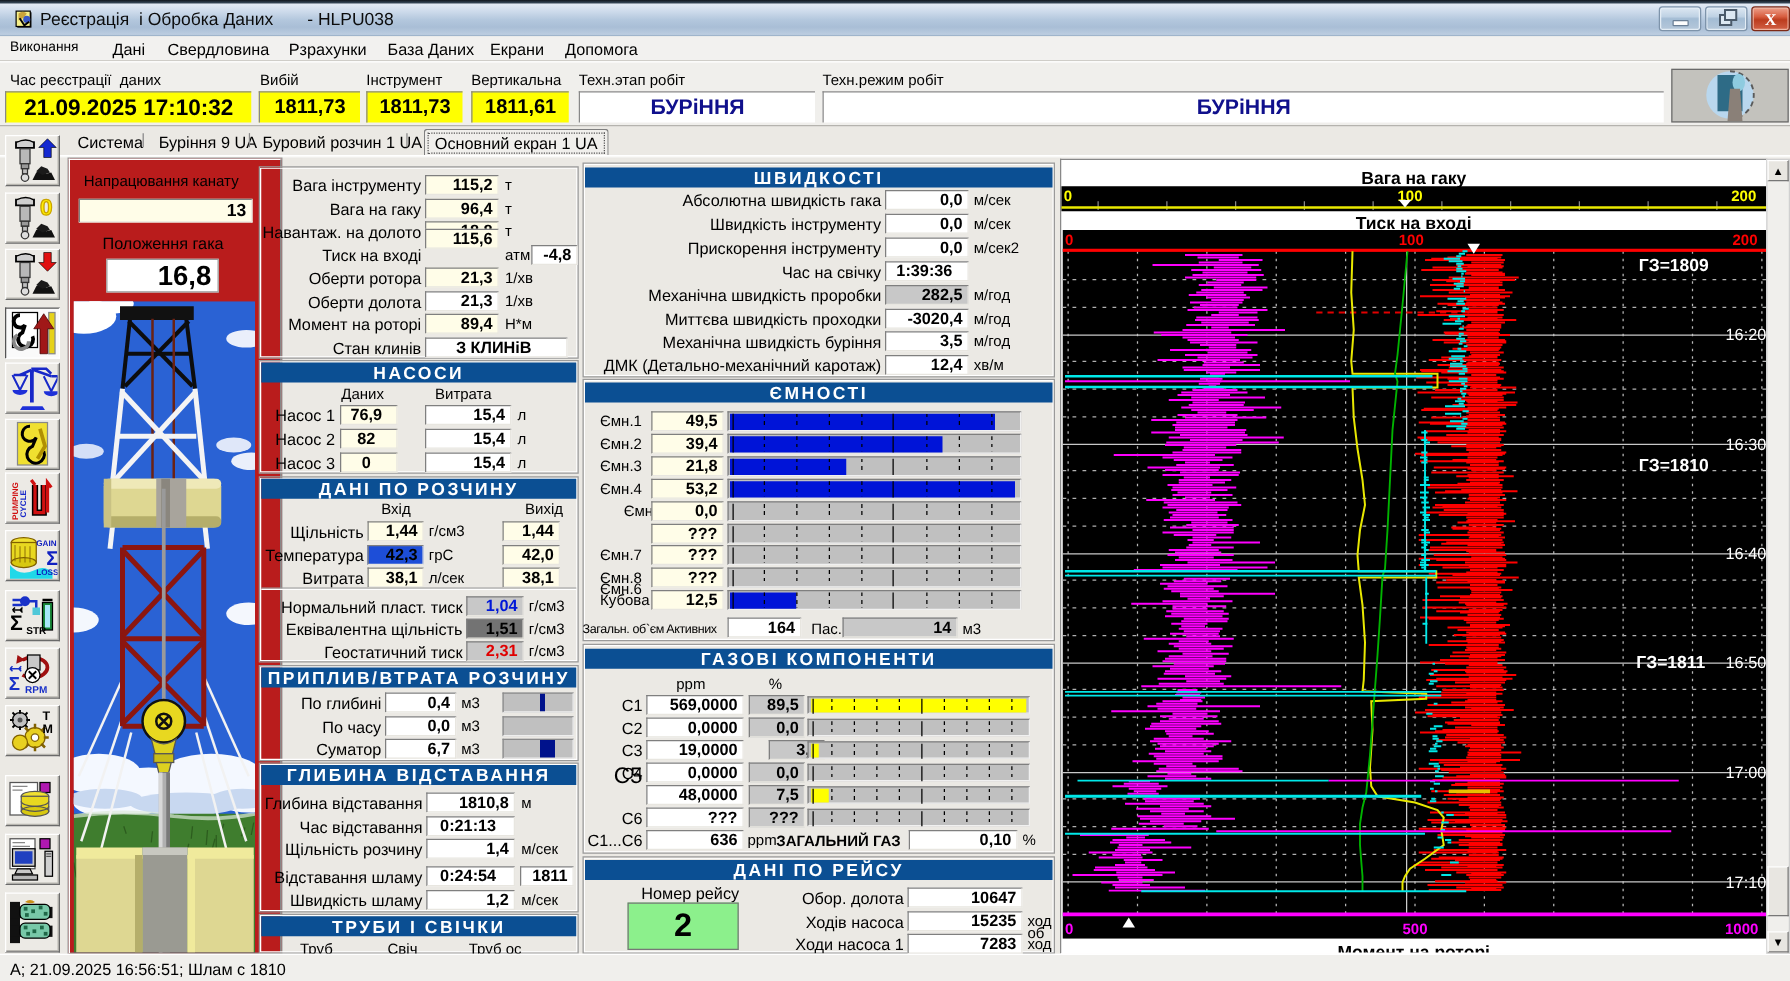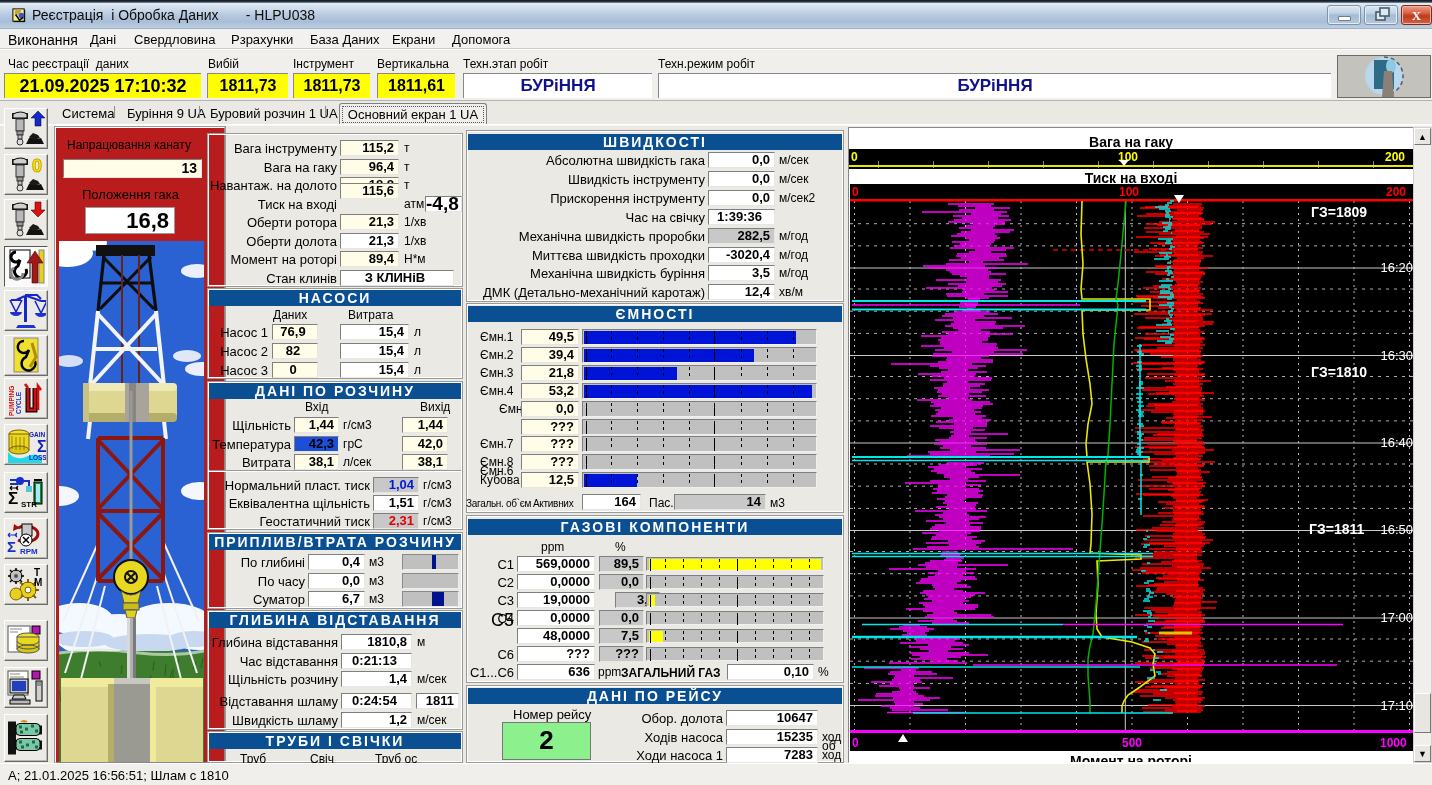--- a/index.html
+++ b/index.html
@@ -23,21 +23,21 @@
 </div>
 <div class="abs" style="left:1327px;top:5px;width:34px;height:20px;background:linear-gradient(#dde8f2,#bfd2e4 40%,#a3bcd4 50%,#b6c8da);border:1px solid #7e94ab;border-radius:3px;box-shadow:inset 0 0 0 1px #e4edf5;">
     <div class="abs" style="left:10px;top:10px;width:13px;height:5px;background:#fdfdfd;border:1px solid #6a7f96;border-radius:1px;"></div>
   </div>
 <div class="abs" style="left:1364px;top:5px;width:34px;height:20px;background:linear-gradient(#dde8f2,#bfd2e4 40%,#a3bcd4 50%,#b6c8da);border:1px solid #7e94ab;border-radius:3px;box-shadow:inset 0 0 0 1px #e4edf5;"><svg width="32" height="18" viewBox="0 0 32 18">
       <rect x="11" y="6" width="9" height="8" fill="#dce8f2" stroke="#4a5a6a" stroke-width="1.6"></rect>
       <rect x="15" y="2" width="9" height="8" fill="#dce8f2" stroke="#4a5a6a" stroke-width="1.6"></rect>
     </svg></div>
 <div class="abs" style="left:1401px;top:5px;width:31px;height:20px;background:linear-gradient(#eda18c,#d85f41 40%,#bc3c1e 55%,#d26146);border:1px solid #7e2a16;border-radius:3px;box-shadow:inset 0 0 0 1px #f0b4a0;color:#fff;text-align:center;font-size:13px;line-height:19px;font-weight:bold;font-family:'Liberation Serif',serif;">X</div>
 <div class="abs" style="left:0;top:29px;width:1432px;height:20px;background:#f2f1ef;border-bottom:1px solid #cfcdc8;">
-    <span class="abs" style="left:8px;top:3px;font-size:14px;">Виконання</span>
+    <span class="abs" style="left:8px;top:3px;font-size:11px;">Виконання</span>
     <span class="abs" style="left:90px;top:3px;font-size:13px;">Дані</span>
     <span class="abs" style="left:134px;top:3px;font-size:13px;">Свердловина</span>
     <span class="abs" style="left:231px;top:3px;font-size:13px;">Рзрахунки</span>
     <span class="abs" style="left:310px;top:3px;font-size:13px;">База Даних</span>
     <span class="abs" style="left:392px;top:3px;font-size:13px;">Екрани</span>
     <span class="abs" style="left:452px;top:3px;font-size:13px;">Допомога</span>
   </div>
 <div class="abs" style="left:0;top:49px;width:1432px;height:52px;background:#f0efec;border-top:1px solid #fff;border-bottom:1px solid #b5b3ae;">
 <span class="lbl" style="left:8px;top:7px;font-size:12px">Час реєстрації&nbsp; даних</span>
 <span class="lbl" style="left:208px;top:7px">Вибій</span>
@@ -357,21 +357,21 @@
 <div class="unit" style="left:404px;top:141px;">т</div>
 <div class="lblr" style="left:77px;top:159.5px;width:260px;font-size:13px;">Вага на гаку</div>
 <div class="vbox" style="left:340px;top:158.5px;width:59px;height:16px;background:#fffde8;text-align:right;padding-right:4px;font-size:13px;line-height:14px;">96,4</div>
 <div class="unit" style="left:404px;top:159.5px;">т</div>
 <div class="lblr" style="left:77px;top:178.0px;width:260px;font-size:13px;">Навантаж. на долото</div>
 <div class="vbox" style="left:340px;top:177.0px;width:59px;height:16px;background:#fffde8;text-align:right;padding-right:4px;font-size:13px;line-height:14px;">18,8</div>
 <div class="unit" style="left:404px;top:178.0px;">т</div>
 <div class="lblr" style="left:77px;top:196.5px;width:260px;font-size:13px;">Тиск на вході</div>
 <div class="vbox" style="left:340px;top:183px;width:59px;height:16px;background:#fffde8;text-align:right;padding-right:4px;font-size:13px;line-height:14px;">115,6</div>
 <div class="unit" style="left:404px;top:196.5px;">атм</div>
-<div class="vbox" style="left:425px;top:195.5px;width:37px;height:16px;background:#fff;text-align:right;padding-right:4px;font-size:19px;line-height:14px;">-4,8</div>
+<div class="vbox" style="left:425px;top:195.5px;width:37px;height:16px;background:#fff;text-align:right;padding-right:4px;font-size:13px;line-height:14px;">-4,8</div>
 <div class="lblr" style="left:77px;top:215.0px;width:260px;font-size:13px;">Оберти ротора</div>
 <div class="vbox" style="left:340px;top:214.0px;width:59px;height:16px;background:#fffde8;text-align:right;padding-right:4px;font-size:13px;line-height:14px;">21,3</div>
 <div class="unit" style="left:404px;top:215.0px;">1/хв</div>
 <div class="lblr" style="left:77px;top:233.5px;width:260px;font-size:13px;">Оберти долота</div>
 <div class="vbox" style="left:340px;top:232.5px;width:59px;height:16px;background:#fff;text-align:right;padding-right:4px;font-size:13px;line-height:14px;">21,3</div>
 <div class="unit" style="left:404px;top:233.5px;">1/хв</div>
 <div class="lblr" style="left:77px;top:252.0px;width:260px;font-size:13px;">Момент на роторі</div>
 <div class="vbox" style="left:340px;top:251.0px;width:59px;height:16px;background:#fffde8;text-align:right;padding-right:4px;font-size:13px;line-height:14px;">89,4</div>
 <div class="unit" style="left:404px;top:252.0px;">Н*м</div>
 <div class="lblr" style="left:77px;top:270.5px;width:260px;font-size:13px;">Стан клинів</div>
@@ -406,21 +406,21 @@
 <div class="vbox" style="left:402px;top:435.5px;width:46px;height:16px;background:#fffde8;text-align:right;padding-right:4px;font-size:13px;line-height:14px;">42,0</div>
 <div class="lblr" style="left:31px;top:455.0px;width:260px;font-size:13px;">Витрата</div>
 <div class="vbox" style="left:294px;top:454.0px;width:45px;height:16px;background:#fffde8;text-align:right;padding-right:4px;font-size:13px;line-height:14px;">38,1</div>
 <div class="unit" style="left:343px;top:455.0px;">л/сек</div>
 <div class="vbox" style="left:402px;top:454.0px;width:46px;height:16px;background:#fffde8;text-align:right;padding-right:4px;font-size:13px;line-height:14px;">38,1</div>
 <div class="abs" style="left:209px;top:470px;width:252px;height:2px;border-top:1px solid #9a9a9a;border-bottom:1px solid #fff;"></div>
 <div class="lblr" style="left:110px;top:478px;width:260px;font-size:13px;">Нормальний пласт. тиск</div>
 <div class="vbox" style="left:373px;top:477px;width:46px;height:16px;background:#c8c8c8;text-align:right;padding-right:4px;font-size:13px;line-height:14px;"><span style="color:#0018d8">1,04</span></div>
 <div class="unit" style="left:423px;top:478px;">г/см3</div>
 <div class="lblr" style="left:110px;top:496px;width:260px;font-size:13px;">Еквівалентна щільність</div>
-<div class="vbox" style="left:373px;top:495px;width:46px;height:16px;background:#ffffff;text-align:right;padding-right:4px;font-size:13px;line-height:14px;">1,51</div>
+<div class="vbox" style="left:373px;top:495px;width:46px;height:16px;background:#737373;text-align:right;padding-right:4px;font-size:13px;line-height:14px;">1,51</div>
 <div class="unit" style="left:423px;top:496px;">г/см3</div>
 <div class="lblr" style="left:110px;top:514px;width:260px;font-size:13px;">Геостатичний тиск</div>
 <div class="vbox" style="left:373px;top:513px;width:46px;height:16px;background:#c8c8c8;text-align:right;padding-right:4px;font-size:13px;line-height:14px;"><span style="color:#e00000">2,31</span></div>
 <div class="unit" style="left:423px;top:514px;">г/см3</div>
 <div class="abs" style="left:207px;top:532px;width:256px;height:77px;border:1px solid #9a9a9a;box-shadow:inset 0 0 0 1px #ffffff;"></div>
 <div class="hdr" style="left:209px;top:534px;width:252px;height:16px;line-height:16px;font-size:14px;">ПРИПЛИВ/ВТРАТА РОЗЧИНУ</div>
 <div class="lblr" style="left:45px;top:555.0px;width:260px;font-size:13px;">По глибині</div>
 <div class="vbox" style="left:308px;top:554.0px;width:57px;height:16px;background:#fff;text-align:right;padding-right:4px;font-size:13px;line-height:14px;">0,4</div>
 <div class="unit" style="left:369px;top:555.0px;">м3</div>
 <div class="abs" style="left:402px;top:554.0px;width:57px;height:16px;background:#c0c0c0;border:1px solid #8a8a8a;border-bottom-color:#eee;border-right-color:#eee;">
@@ -722,21 +722,21 @@
 <div class="lblr" style="left:463px;top:711.0px;width:260px;font-size:13px;">Обор. долота</div>
 <div class="vbox" style="left:726px;top:710.0px;width:92px;height:16px;background:#fff;text-align:right;padding-right:4px;font-size:13px;line-height:14px;">10647</div>
 <div class="unit" style="left:822px;top:711.0px;margin-top:28px;">об</div>
 <div class="lblr" style="left:463px;top:729.5px;width:260px;font-size:13px;">Ходів насоса</div>
 <div class="vbox" style="left:726px;top:728.5px;width:92px;height:16px;background:#fff;text-align:right;padding-right:4px;font-size:13px;line-height:14px;">15235</div>
 <div class="unit" style="left:822px;top:729.5px;">ход</div>
 <div class="lblr" style="left:463px;top:748.0px;width:260px;font-size:13px;">Ходи насоса 1</div>
 <div class="vbox" style="left:726px;top:747.0px;width:92px;height:16px;background:#fff;text-align:right;padding-right:4px;font-size:13px;line-height:14px;">7283</div>
 <div class="unit" style="left:822px;top:748.0px;">ход</div>
 <div class="abs" style="left:0;top:763px;width:1432px;height:22px;background:#f0efec;border-top:1px solid #fff;">
-    <span class="lbl" style="left:8px;top:4px;font-size:13px;">А; 21.01.2025 16:56:51; Шлам с 1810</span>
+    <span class="lbl" style="left:8px;top:4px;font-size:13px;">А; 21.09.2025 16:56:51; Шлам с 1810</span>
   </div>
 <div class="abs" style="left:848px;top:127px;width:566px;height:636px;background:#fff;border:1px solid #888;border-bottom-color:#fff;border-right-color:#fff;overflow:hidden;">
     <div class="abs" style="left:0;top:6px;width:564px;text-align:center;font-weight:bold;font-size:14px;">Вага на гаку</div>
     <div class="abs" style="left:0;top:21px;width:564px;height:20px;background:#000;color:#ffff00;font-weight:bold;font-size:12px;">
       <div class="abs" style="left:29px;top:12px;width:1px;height:7px;background:#888;"></div>
       <div class="abs" style="left:84px;top:12px;width:1px;height:7px;background:#888;"></div>
       <div class="abs" style="left:139px;top:12px;width:1px;height:7px;background:#888;"></div>
       <div class="abs" style="left:194px;top:12px;width:1px;height:7px;background:#888;"></div>
       <div class="abs" style="left:249px;top:12px;width:1px;height:7px;background:#888;"></div>
       <div class="abs" style="left:304px;top:12px;width:1px;height:7px;background:#888;"></div>

